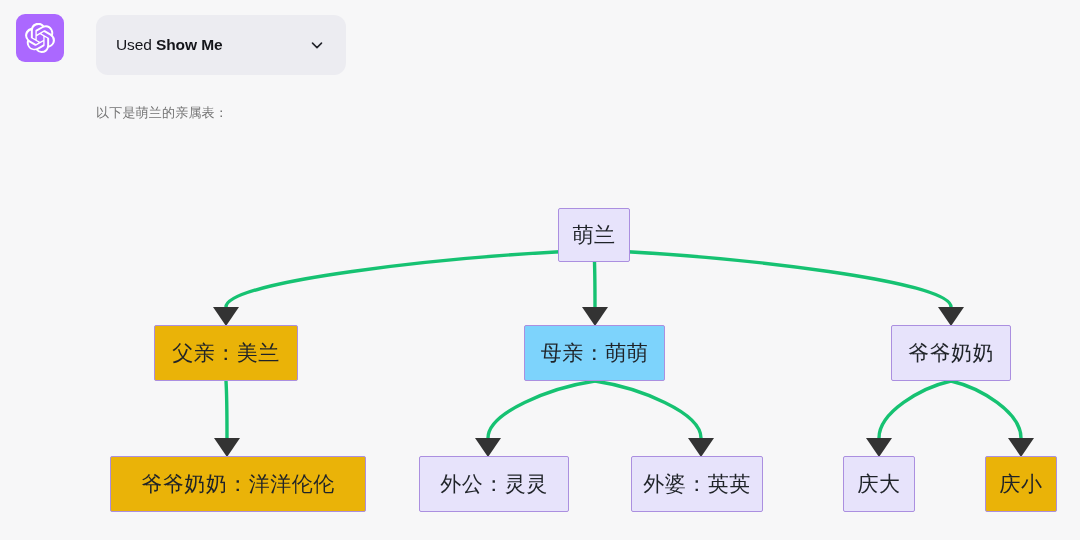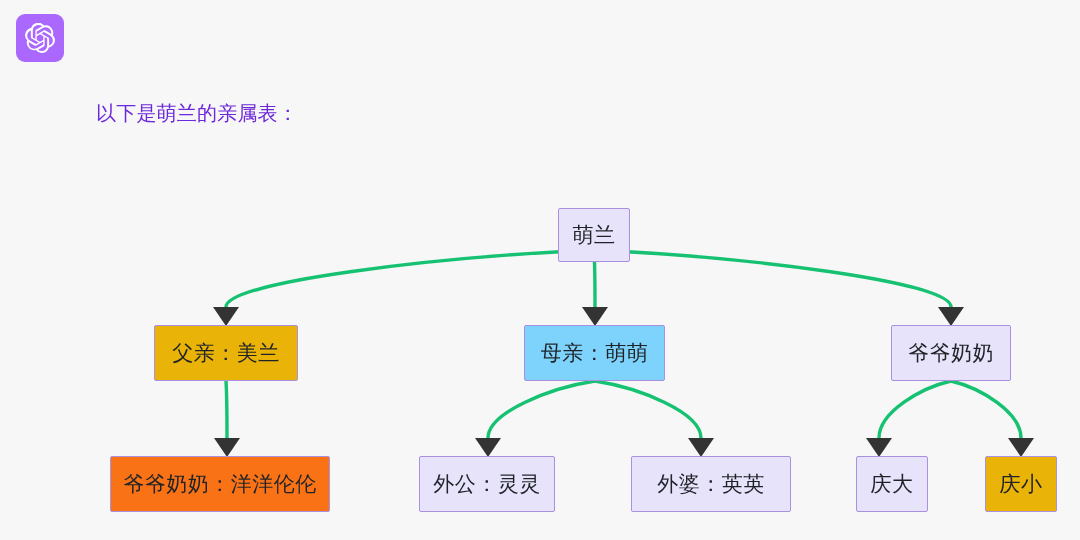--- a/index.html
+++ b/index.html
@@ -68,23 +68,23 @@
     display: flex;
     align-items: center;
     color: #22242b;
   }
 
   
   #intro-text {
     position: absolute;
     left: 96px;
     top: 98px;
-    font-size: 20px;
+    font-size: 13px;
     line-height: 30px;
-    color: #6d28d9;
+    color: #737373;
     letter-spacing: 0.2px;
     white-space: nowrap;
   }
 
   
   #diagram {
     position: absolute;
     left: 0;
     top: 0;
     width: 1080px;
@@ -117,20 +117,30 @@
 <body>
 
 <div id="header-row">
 
   <div id="assistant-avatar">
     <svg width="30" height="30" viewBox="0 0 24 24" aria-hidden="true">
       <path fill="#ffffff" d="M22.28 9.82a5.98 5.98 0 0 0-.52-4.91 6.05 6.05 0 0 0-6.51-2.9A6 6 0 0 0 4.98 3.73a5.98 5.98 0 0 0-4 2.9 6.05 6.05 0 0 0 .74 7.1 5.98 5.98 0 0 0 .51 4.91 6.05 6.05 0 0 0 6.52 2.9A5.98 5.98 0 0 0 13.26 24a6.05 6.05 0 0 0 5.77-4.21 5.98 5.98 0 0 0 4-2.9 6.05 6.05 0 0 0-.75-7.07Zm-9.02 12.6a4.48 4.48 0 0 1-2.88-1.04l.14-.08 4.78-2.76a.79.79 0 0 0 .39-.68v-6.74l2.02 1.17a.07.07 0 0 1 .04.06v5.58a4.5 4.5 0 0 1-4.49 4.49ZM3.6 18.3a4.47 4.47 0 0 1-.54-3.01l.14.08 4.78 2.76a.77.77 0 0 0 .78 0l5.84-3.37v2.33a.08.08 0 0 1-.03.06L9.74 19.95a4.5 4.5 0 0 1-6.14-1.65ZM2.34 7.9a4.48 4.48 0 0 1 2.34-1.97V11.6a.77.77 0 0 0 .39.68l5.81 3.35-2.02 1.17a.07.07 0 0 1-.07 0L3.96 14a4.5 4.5 0 0 1-1.62-6.1Zm16.6 3.86-5.84-3.4L15.1 7.2a.07.07 0 0 1 .07 0l4.83 2.79a4.49 4.49 0 0 1-.68 8.1v-5.66a.79.79 0 0 0-.39-.67Zm2.01-3.03-.14-.09-4.77-2.78a.78.78 0 0 0-.79 0L9.42 9.23V6.9a.07.07 0 0 1 .03-.07l4.83-2.78a4.5 4.5 0 0 1 6.68 4.66ZM8.32 12.87 6.3 11.7a.08.08 0 0 1-.04-.06V6.07a4.5 4.5 0 0 1 7.37-3.45l-.14.08L8.71 5.46a.79.79 0 0 0-.39.68v6.73Zm1.1-2.36 2.6-1.5 2.61 1.5v3l-2.6 1.5-2.61-1.5v-3Z"></path>
     </svg>
   </div>
 
+  <div id="tool-pill">
+    <div class="pill-text">
+      <span class="used">Used</span><span>&nbsp;</span><span class="toolname">Show Me</span>
+    </div>
+    <span class="chevron">
+      <svg width="18" height="18" viewBox="0 0 24 24" fill="none" aria-hidden="true">
+        <path d="M6 9.5 12 15.5 18 9.5" stroke="#22242b" stroke-width="2.1" stroke-linecap="round" stroke-linejoin="round"></path>
+      </svg>
+    </span>
+  </div>
 </div>
 
 <div id="intro-text">以下是萌兰的亲属表：</div>
 
 <div id="diagram">
   <svg id="edge-layer" viewBox="0 0 1080 540" aria-hidden="true">
       <path d="M 594 250 C 439.44 256.84, 226 281.35, 226 307" fill="none" stroke="#16c272" stroke-width="3.4" stroke-linecap="round"></path>
       <polygon points="213,307 239,307 226,326" fill="#333333"></polygon>
       <path d="M 594 250 C 594.42 256.84, 595 281.35, 595 307" fill="none" stroke="#16c272" stroke-width="3.4" stroke-linecap="round"></path>
       <polygon points="582,307 608,307 595,326" fill="#333333"></polygon>
@@ -145,19 +155,19 @@
       <path d="M 951 381 C 920.76 387.84, 879 412.35, 879 438" fill="none" stroke="#16c272" stroke-width="3.4" stroke-linecap="round"></path>
       <polygon points="866,438 892,438 879,457" fill="#333333"></polygon>
       <path d="M 951 381 C 980.4 387.84, 1021 412.35, 1021 438" fill="none" stroke="#16c272" stroke-width="3.4" stroke-linecap="round"></path>
       <polygon points="1008,438 1034,438 1021,457" fill="#333333"></polygon>
     </svg>
   <div id="node-layer">
       <div class="node" style="left: 558px; top: 208px; width: 72px; height: 54px; background: rgb(231, 227, 251); border-color: rgb(171, 143, 224);">萌兰</div>
       <div class="node" style="left: 154px; top: 325px; width: 144px; height: 56px; background: #eab308; border-color: rgb(171, 143, 224);">父亲：美兰</div>
       <div class="node" style="left: 524px; top: 325px; width: 141px; height: 56px; background: #7dd3fc; border-color: rgb(171, 143, 224);">母亲：萌萌</div>
       <div class="node" style="left: 891px; top: 325px; width: 120px; height: 56px; background: rgb(231, 227, 251); border-color: rgb(171, 143, 224);">爷爷奶奶</div>
-      <div class="node" style="left: 110px; top: 456px; width: 220px; height: 56px; background: #f97316; border-color: rgb(171, 143, 224);">爷爷奶奶：洋洋伦伦</div>
-      <div class="node" style="left: 419px; top: 456px; width: 136px; height: 56px; background: rgb(231, 227, 251); border-color: rgb(171, 143, 224);">外公：灵灵</div>
-      <div class="node" style="left: 631px; top: 456px; width: 160px; height: 56px; background: rgb(231, 227, 251); border-color: rgb(171, 143, 224);">外婆：英英</div>
-      <div class="node" style="left: 843px; top: 456px; width: 72px; height: 56px; background: rgb(231, 227, 251); border-color: rgb(171, 143, 224); margin-left: 13px;">庆大</div>
+      <div class="node" style="left: 110px; top: 456px; width: 256px; height: 56px; background: #eab308; border-color: rgb(171, 143, 224);">爷爷奶奶：洋洋伦伦</div>
+      <div class="node" style="left: 419px; top: 456px; width: 150px; height: 56px; background: rgb(231, 227, 251); border-color: rgb(171, 143, 224);">外公：灵灵</div>
+      <div class="node" style="left: 631px; top: 456px; width: 132px; height: 56px; background: rgb(231, 227, 251); border-color: rgb(171, 143, 224);">外婆：英英</div>
+      <div class="node" style="left: 843px; top: 456px; width: 72px; height: 56px; background: rgb(231, 227, 251); border-color: rgb(171, 143, 224);">庆大</div>
       <div class="node" style="left: 985px; top: 456px; width: 72px; height: 56px; background: #eab308; border-color: rgb(171, 143, 224);">庆小</div>
     </div>
 </div>
 
 </body></html>

